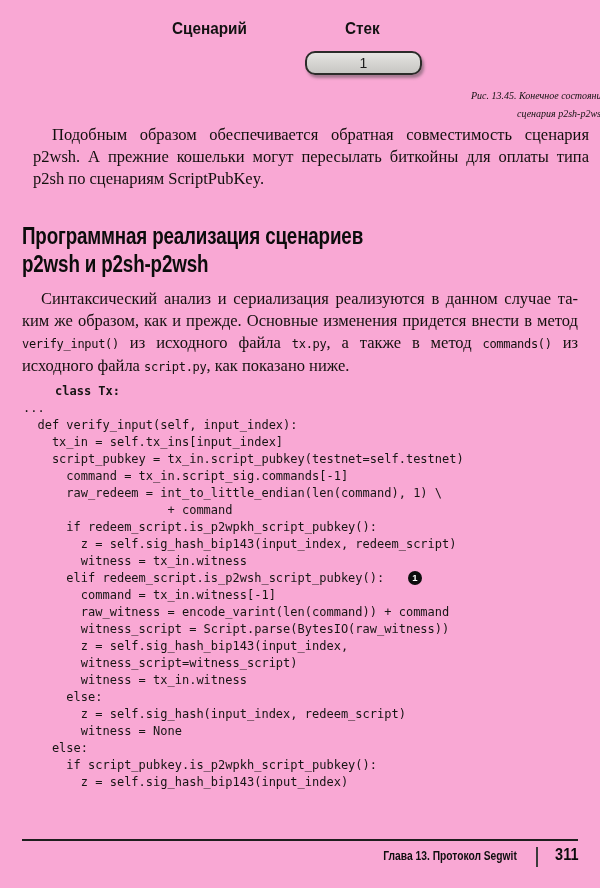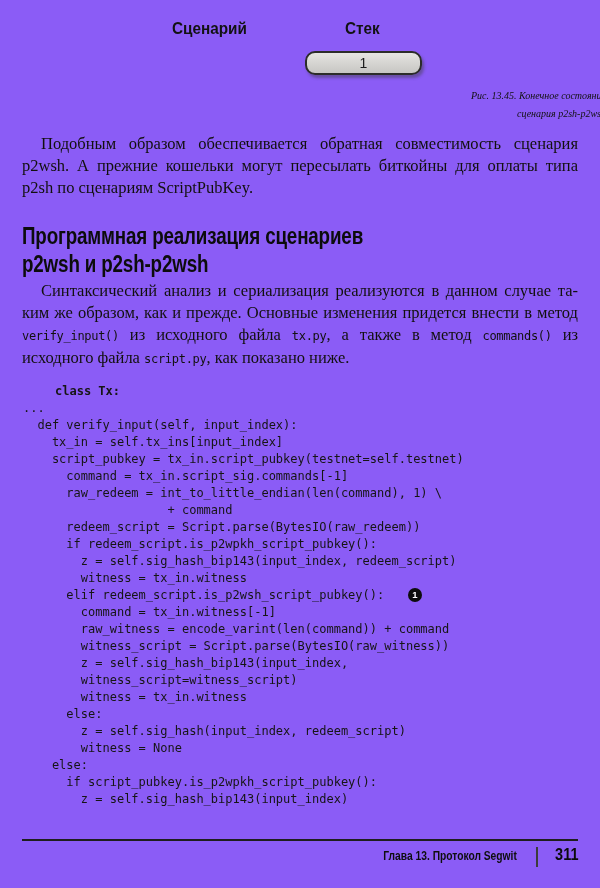--- a/index.html
+++ b/index.html
@@ -1,21 +1,21 @@
 <!DOCTYPE html>
 <html><head>
 <meta charset="utf-8">
 <style>
   * { margin: 0; padding: 0; box-sizing: border-box; }
   html, body { background: #e8e8e6; }
   .page {
     position: relative;
     width: 600px;
     height: 888px;
-    background: #8b5cf6;
+    background: #f9a8d4;
     overflow: hidden;
     color: #151413;
   }
 
   
   .fig-label {
     position: absolute;
     top: 19px;
     font-family: "Liberation Sans", sans-serif;
     font-weight: bold;
@@ -64,22 +64,22 @@
   
   .para {
     position: absolute;
     left: 22px;
     width: 556px;
     font-family: "Liberation Serif", serif;
     font-size: 16.5px;
     line-height: 22px;
     color: #12100e;
   }
-  .para1 { top: 133px; }
-  .para2 { top: 280px; }
+  .para1 { top: 124px; margin-left: 11px; }
+  .para2 { top: 288px; }
   .para-line { text-align: justify; }
   .para-line.jl { text-align-last: justify; }
   .para-line.indent { text-indent: 19px; }
   .icode {
     font-family: "DejaVu Sans Mono", monospace;
     font-size: 12px;
     letter-spacing: -0.3px;
   }
 
   
@@ -204,21 +204,20 @@
 
   <div class="code" id="codeblock">
       <div class="code-line b"><span>class Tx:</span></div>
       <div class="code-line"><span>...</span></div>
       <div class="code-line"><span>  def verify_input(self, input_index):</span></div>
       <div class="code-line"><span>    tx_in = self.tx_ins[input_index]</span></div>
       <div class="code-line"><span>    script_pubkey = tx_in.script_pubkey(testnet=self.testnet)</span></div>
       <div class="code-line"><span>      command = tx_in.script_sig.commands[-1]</span></div>
       <div class="code-line"><span>      raw_redeem = int_to_little_endian(len(command), 1) \</span></div>
       <div class="code-line"><span>                    + command</span></div>
-      <div class="code-line"><span>      redeem_script = Script.parse(BytesIO(raw_redeem))</span></div>
       <div class="code-line"><span>      if redeem_script.is_p2wpkh_script_pubkey():</span></div>
       <div class="code-line"><span>        z = self.sig_hash_bip143(input_index, redeem_script)</span></div>
       <div class="code-line"><span>        witness = tx_in.witness</span></div>
       <div class="code-line"><span>      elif redeem_script.is_p2wsh_script_pubkey():</span><span class="callout">1</span></div>
       <div class="code-line"><span>        command = tx_in.witness[-1]</span></div>
       <div class="code-line"><span>        raw_witness = encode_varint(len(command)) + command</span></div>
       <div class="code-line"><span>        witness_script = Script.parse(BytesIO(raw_witness))</span></div>
       <div class="code-line"><span>        z = self.sig_hash_bip143(input_index,</span></div>
       <div class="code-line"><span>        witness_script=witness_script)</span></div>
       <div class="code-line"><span>        witness = tx_in.witness</span></div>

